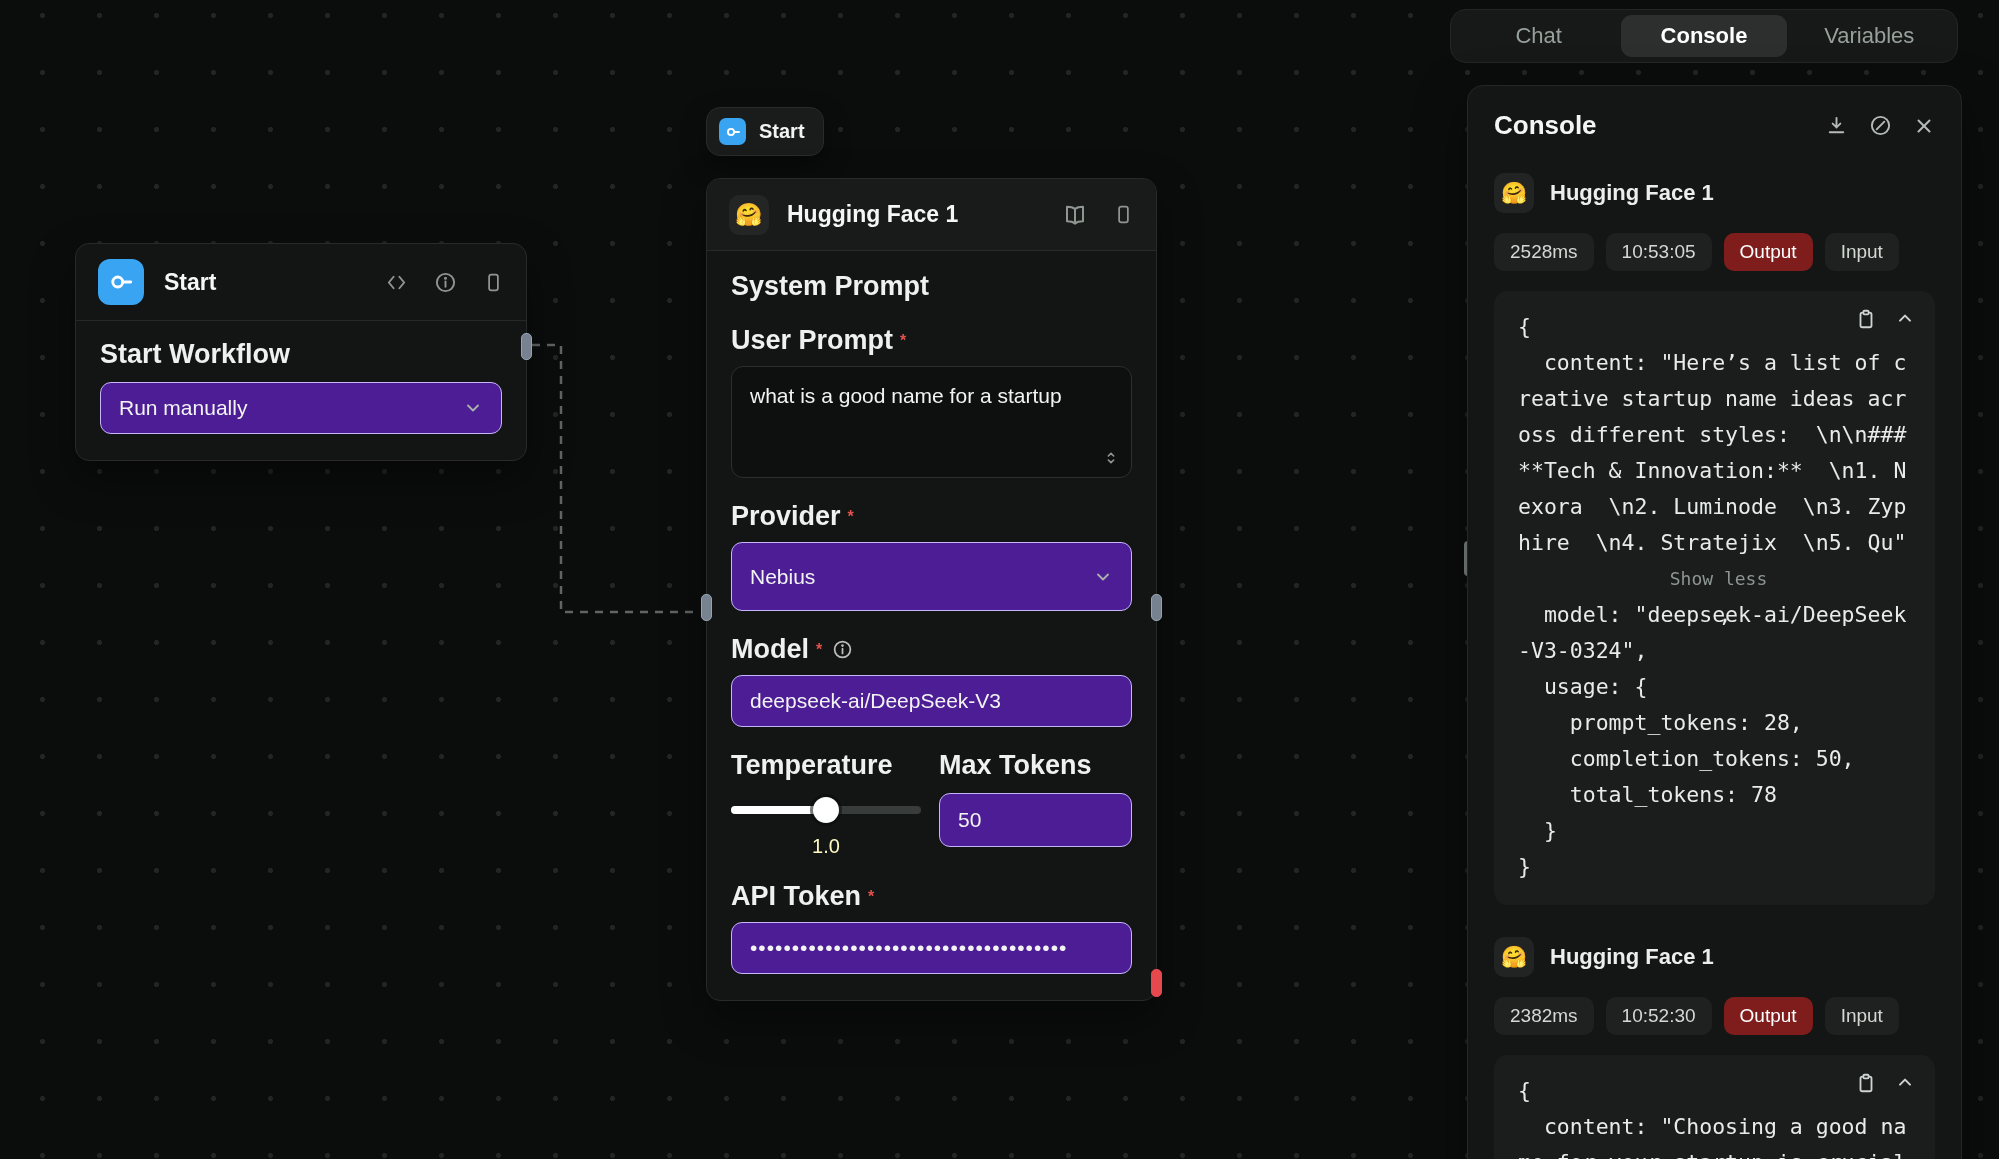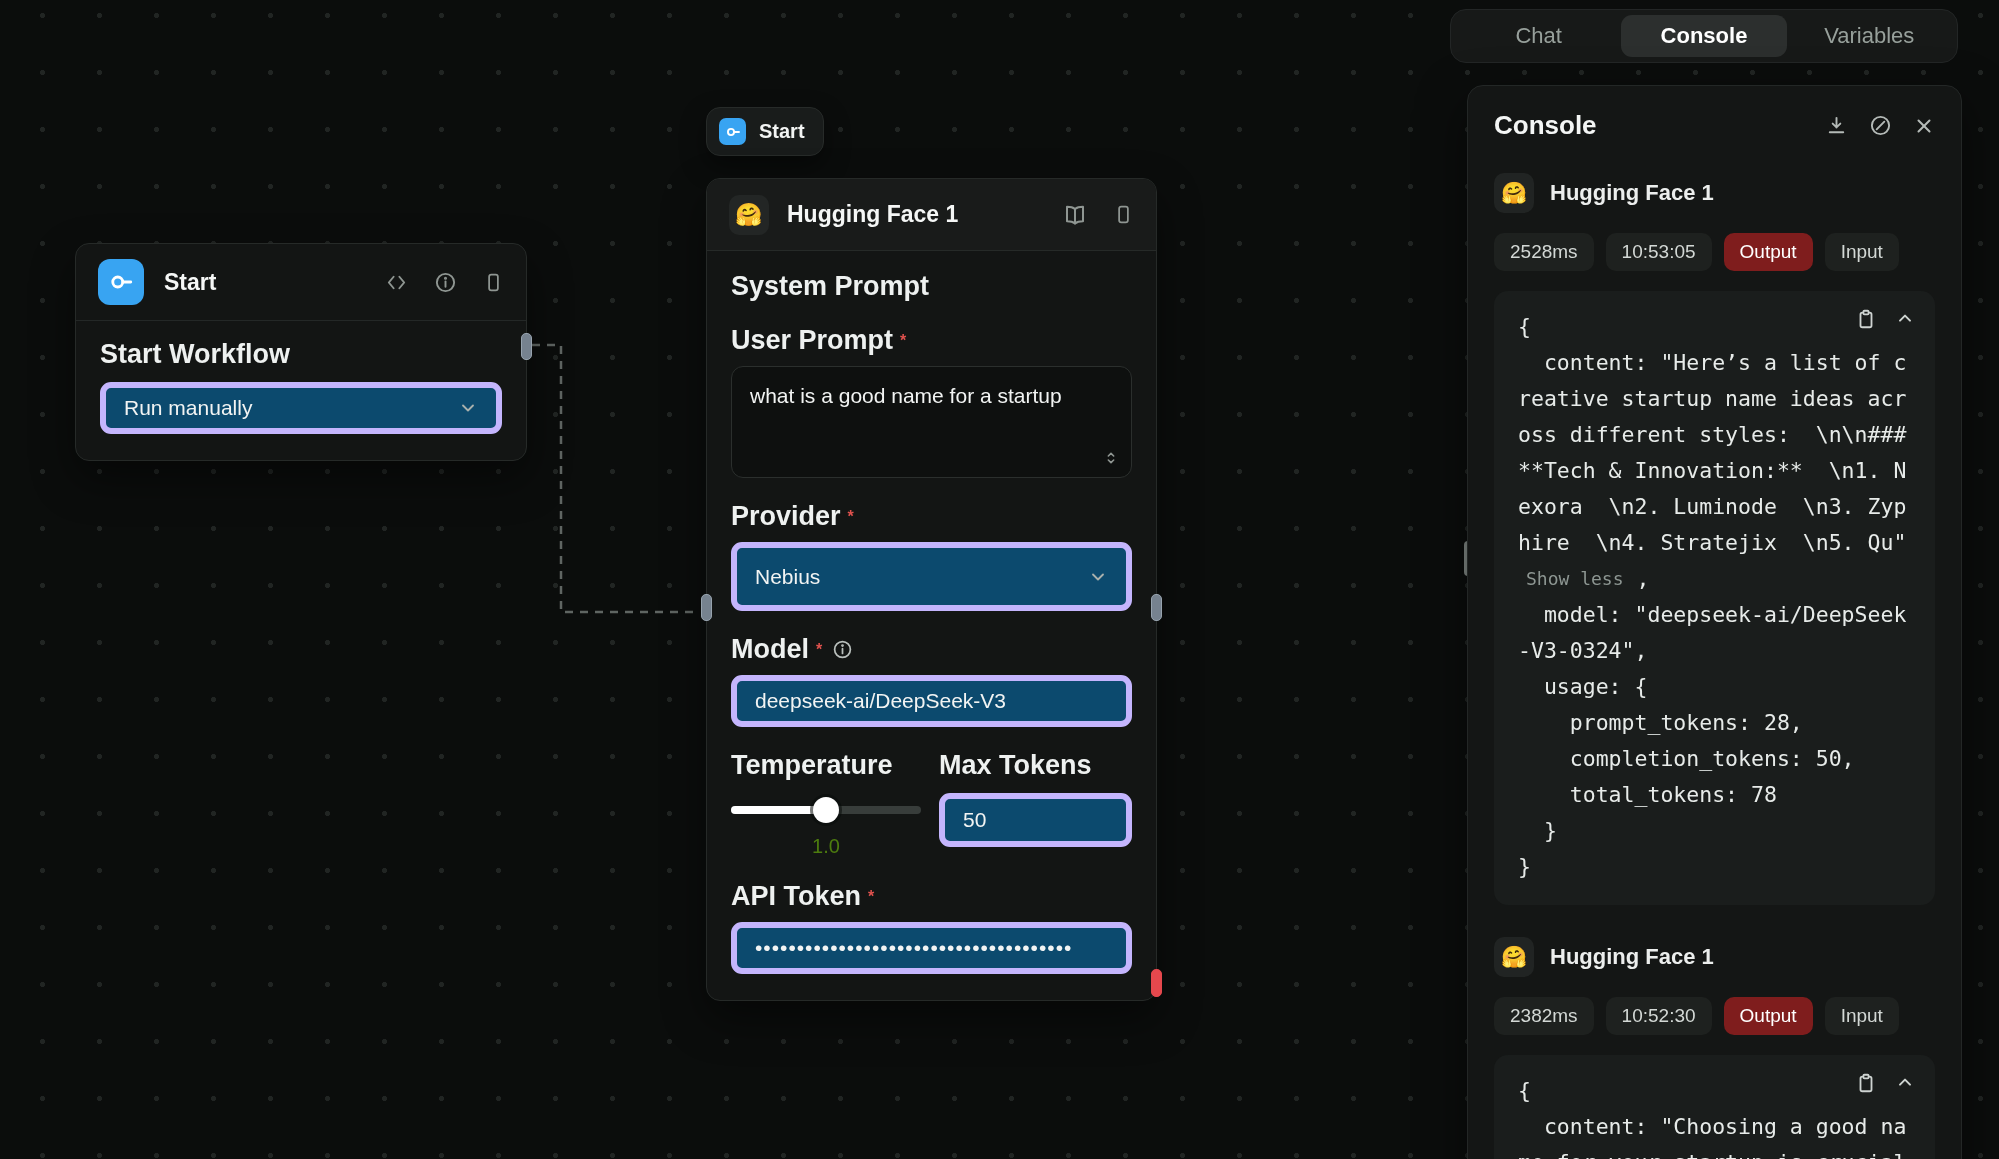--- a/index.html
+++ b/index.html
@@ -28,21 +28,21 @@
   #start-node { left:75px; top:243px; width:452px; }
   #start-node .node-header { height:77px; border-bottom:1px solid #242827; }
   .start-badge {
     width:46px; height:46px; border-radius:12px; background:#38a4f2;
     display:flex; align-items:center; justify-content:center; margin-right:20px; flex:0 0 auto;
   }
   #start-node .node-body { padding:18px 24px 26px; }
   .field-label { font-size:27px; font-weight:600; color:#eef1f0; margin-bottom:12px; }
   .req { color:#e0524e; margin-left:7px; font-weight:bold; }
   .select-box, .text-input {
-    height:52px; background:#0c4a6e; border:6px solid #c4b5fd; border-radius:11px;
+    height:52px; background:#4c1d95; border:1px solid #c4b5fd; border-radius:11px;
     display:flex; align-items:center; padding:0 18px; font-size:21px; color:#f2f4f3; cursor:pointer;margin-top:8px;
   }
   .select-box .chev { margin-left:auto; color:#aab1ad; }
 
   
   .handle {
     position:absolute; width:11px; height:27px; border-radius:5px;
     background:#76828f; border:1px solid #97a3ae; cursor:crosshair;
   }
   .handle.red { background:#e5484d; border-color:#e5484d; height:28px; }
@@ -75,21 +75,21 @@
   .row2 { display:flex; gap:18px; }
   .col-temp { width:190px; flex:0 0 auto; }
   .col-max { flex:1; }
   .slider { position:relative; height:26px; margin-top:16px; cursor:pointer; }
   .slider-track { position:absolute; left:0; right:0; top:9px; height:8px; border-radius:4px; background:#383d3b; }
   .slider-fill { width:50%; height:100%; border-radius:4px; background:#ffffff; }
   .slider-knob {
     position:absolute; left:50%; top:0; width:26px; height:26px; margin-left:-13px;
     background:#fff; border-radius:50%; box-shadow:0 0 0 3px rgba(10,12,11,.55);
   }
-  .slider-value { text-align:center; margin-top:12px; font-size:20px; color:#4d7c0f; width:190px; }
+  .slider-value { text-align:center; margin-top:12px; font-size:20px; color:#fef9c3; width:190px; }
   .masked { letter-spacing:1px; font-size:21px; overflow:hidden; white-space:nowrap; }
 
   
   #panel-resize { position:absolute; left:1464px; top:541px; width:9px; height:35px; border-radius:4px; background:#828a86; cursor:col-resize; }
 
   
   #tabbar {
     position:absolute; left:1450px; top:9px; width:508px; height:54px;
     background:#171918; border:1px solid #232626; border-radius:16px;
     display:flex; padding:5px; align-items:stretch;
@@ -116,21 +116,21 @@
   .badge.toggle { cursor:pointer; }
   .badge.active { background:#7f1d1d; color:#ffffff; }
   .codeblock {
     position:relative; margin-top:20px; background:#1a1d1c; border-radius:14px;
     padding:18px 24px 20px; font-family:"DejaVu Sans Mono", monospace;
     font-size:21.5px; line-height:36px; color:#e7ebe9;
   }
   .codeblock pre { font:inherit; white-space:pre; }
   .cb-icons { position:absolute; top:16px; right:20px; display:flex; align-items:center; gap:18px; color:#ced4d1; }
   .cb-icons .hicon { cursor:pointer; }
-  .code-line { height:36px; display:flex; align-items:center; padding-left:8px; }
+  .code-line { height:36px; display:flex; align-items:center; padding-left:8px;flex-direction:column; }
   .show-less { font-size:18px; color:#8d9692; cursor:pointer; }
   .code-line .comma { white-space:pre; }
 </style>
 </head>
 <body>
 
 <div id="app">
 
   <svg class="edges" width="1999" height="1159" viewBox="0 0 1999 1159">
     <path d="M 532 345 L 561 345 L 561 612 L 695 612" fill="none" stroke="#5f6562" stroke-width="2.5" stroke-dasharray="8 7"></path>

